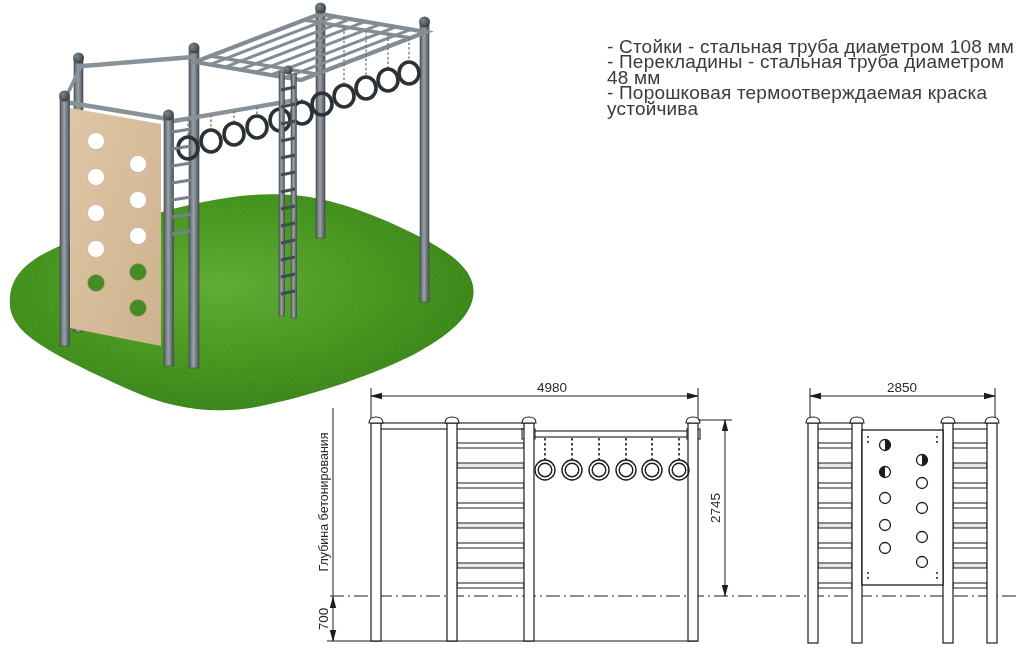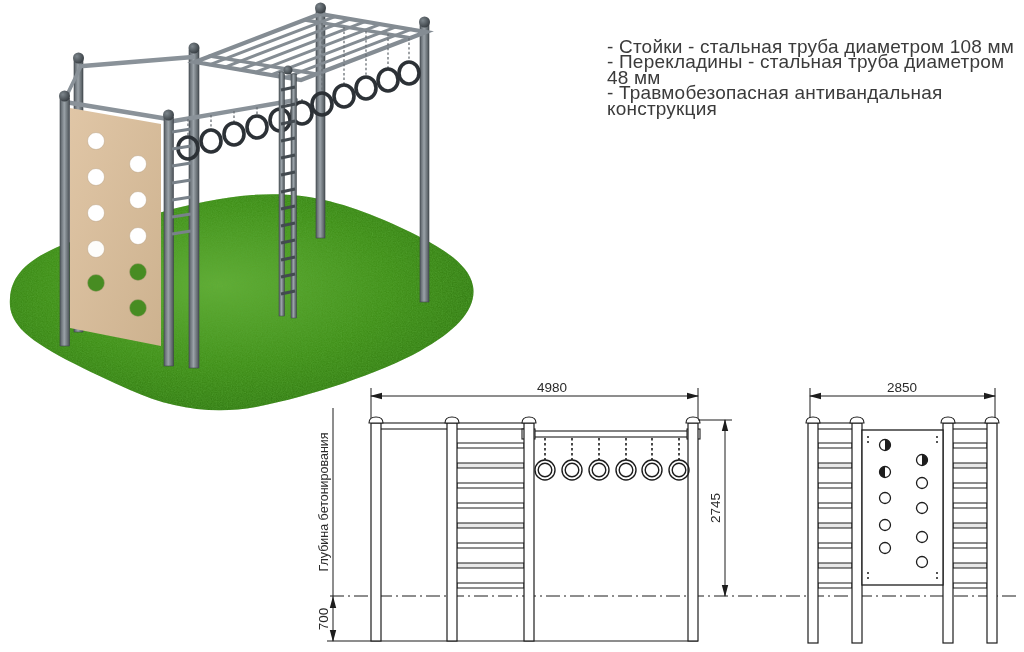--- a/index.html
+++ b/index.html
@@ -179,21 +179,21 @@
     <circle cx="194" cy="48" r="5.5"></circle>
     <circle cx="320.5" cy="8" r="5.5"></circle>
     <circle cx="424.5" cy="22" r="5.5"></circle>
     <circle cx="288" cy="70" r="4.5"></circle>
   </g>
 </svg>
 
 <div class="spec-block">
   <div>- Стойки - стальная труба диаметром 108 мм</div>
   <div>- Перекладины - стальная труба диаметром 48 мм</div>
-  <div>- Травмобезопасная антивандальная конструкция</div>
+  <div>- Порошковая термоотверждаемая краска устойчива</div>
 </div>
 
 <svg class="drawings" width="724" height="272" viewBox="0 0 724 272">
   <defs>
     <marker id="arr" markerWidth="12" markerHeight="8" refX="11" refY="4" orient="auto-start-reverse" markerUnits="userSpaceOnUse">
       <path d="M0,0.8 L12,4 L0,7.2 Z" fill="#1d1d1d"></path>
     </marker>
   </defs>
 
   <line x1="30" y1="216" x2="716" y2="216" stroke="#1d1d1d" stroke-width="1" stroke-dasharray="14 4 2 4"></line>

